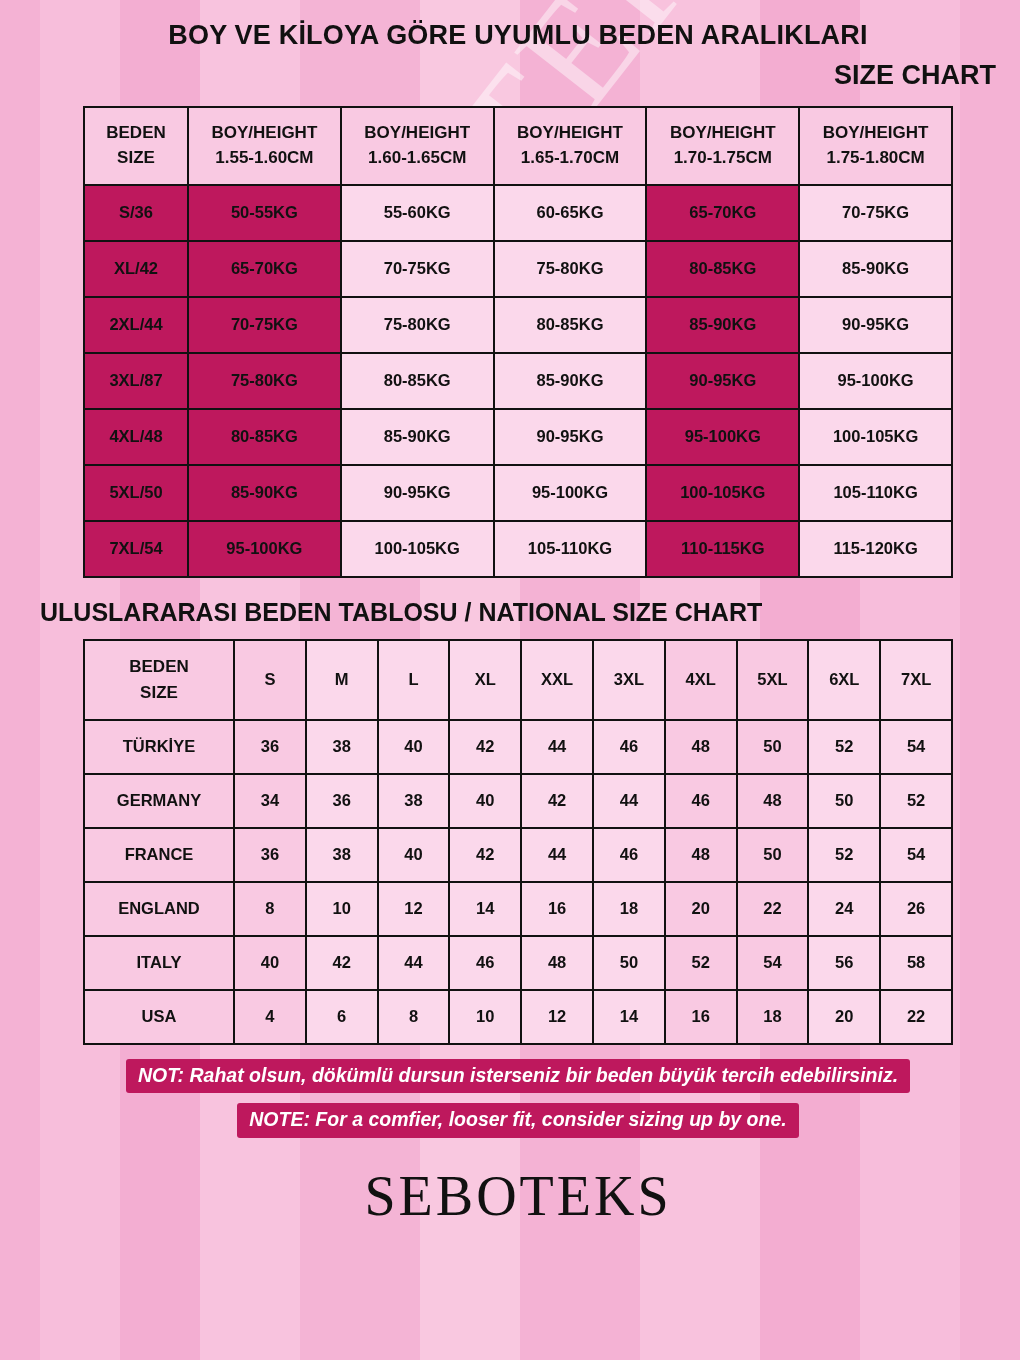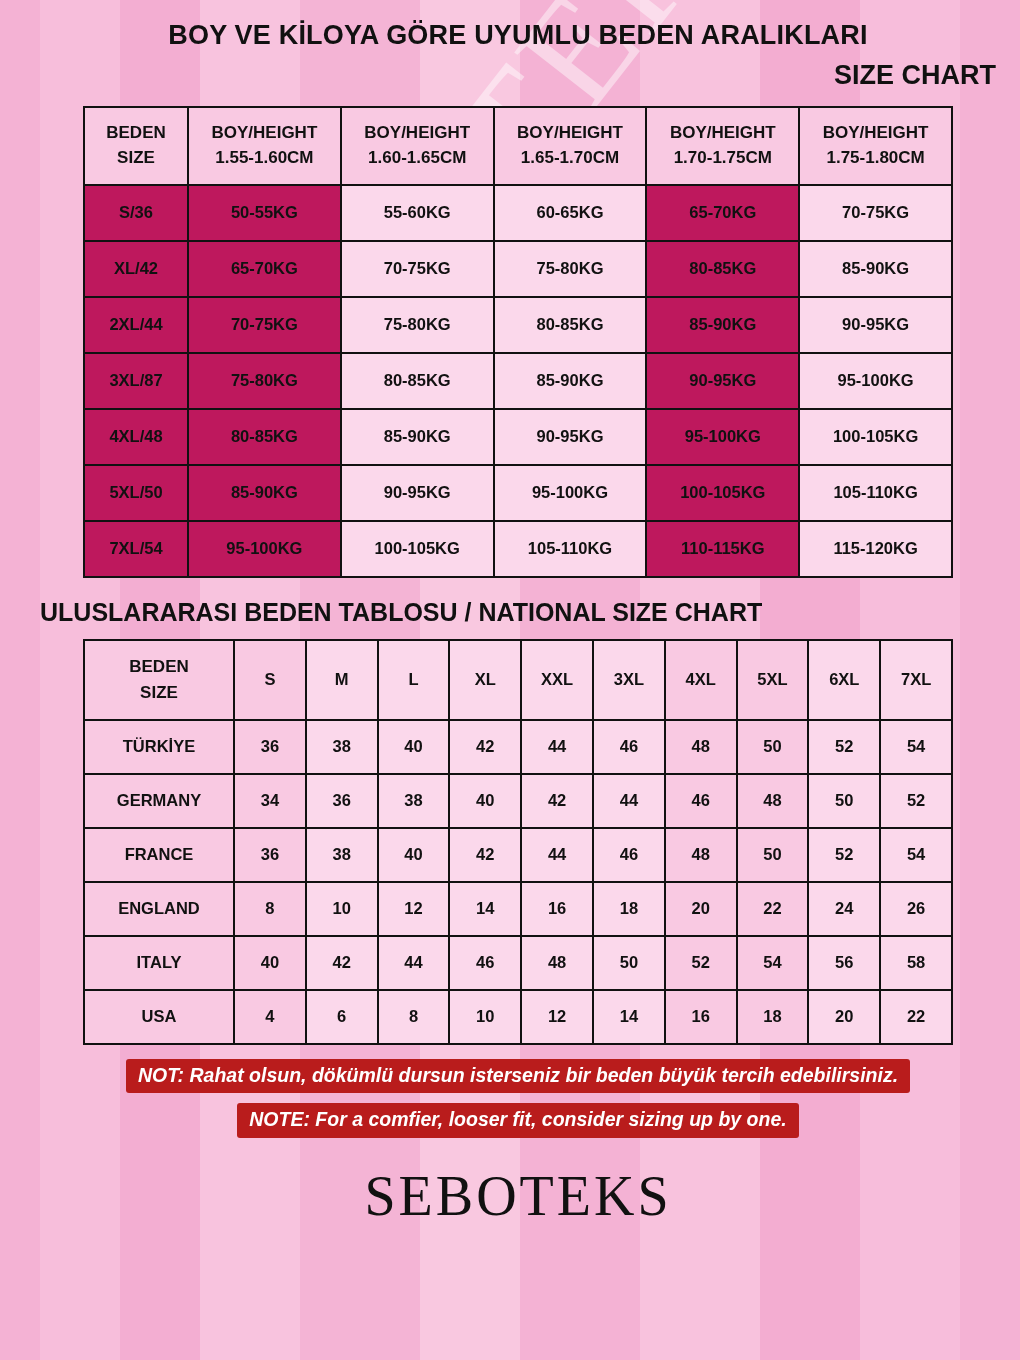--- a/index.html
+++ b/index.html
@@ -134,21 +134,21 @@
   }
   .t2 .c-a { background: #f9c9e2; }
   .t2 .c-b { background: #fbd8eb; }
 
   .notes {
     margin-top: 14px;
     text-align: center;
   }
   .note {
     display: inline-block;
-    background: #b91c1c;
+    background: #be185d;
     color: #fff;
     font-style: italic;
     font-weight: bold;
     font-size: 19.5px;
     padding: 5px 12px 6px 12px;
     border-radius: 3px;
     line-height: 1.2;
   }
   .note + .note { margin-top: 10px; }
 

